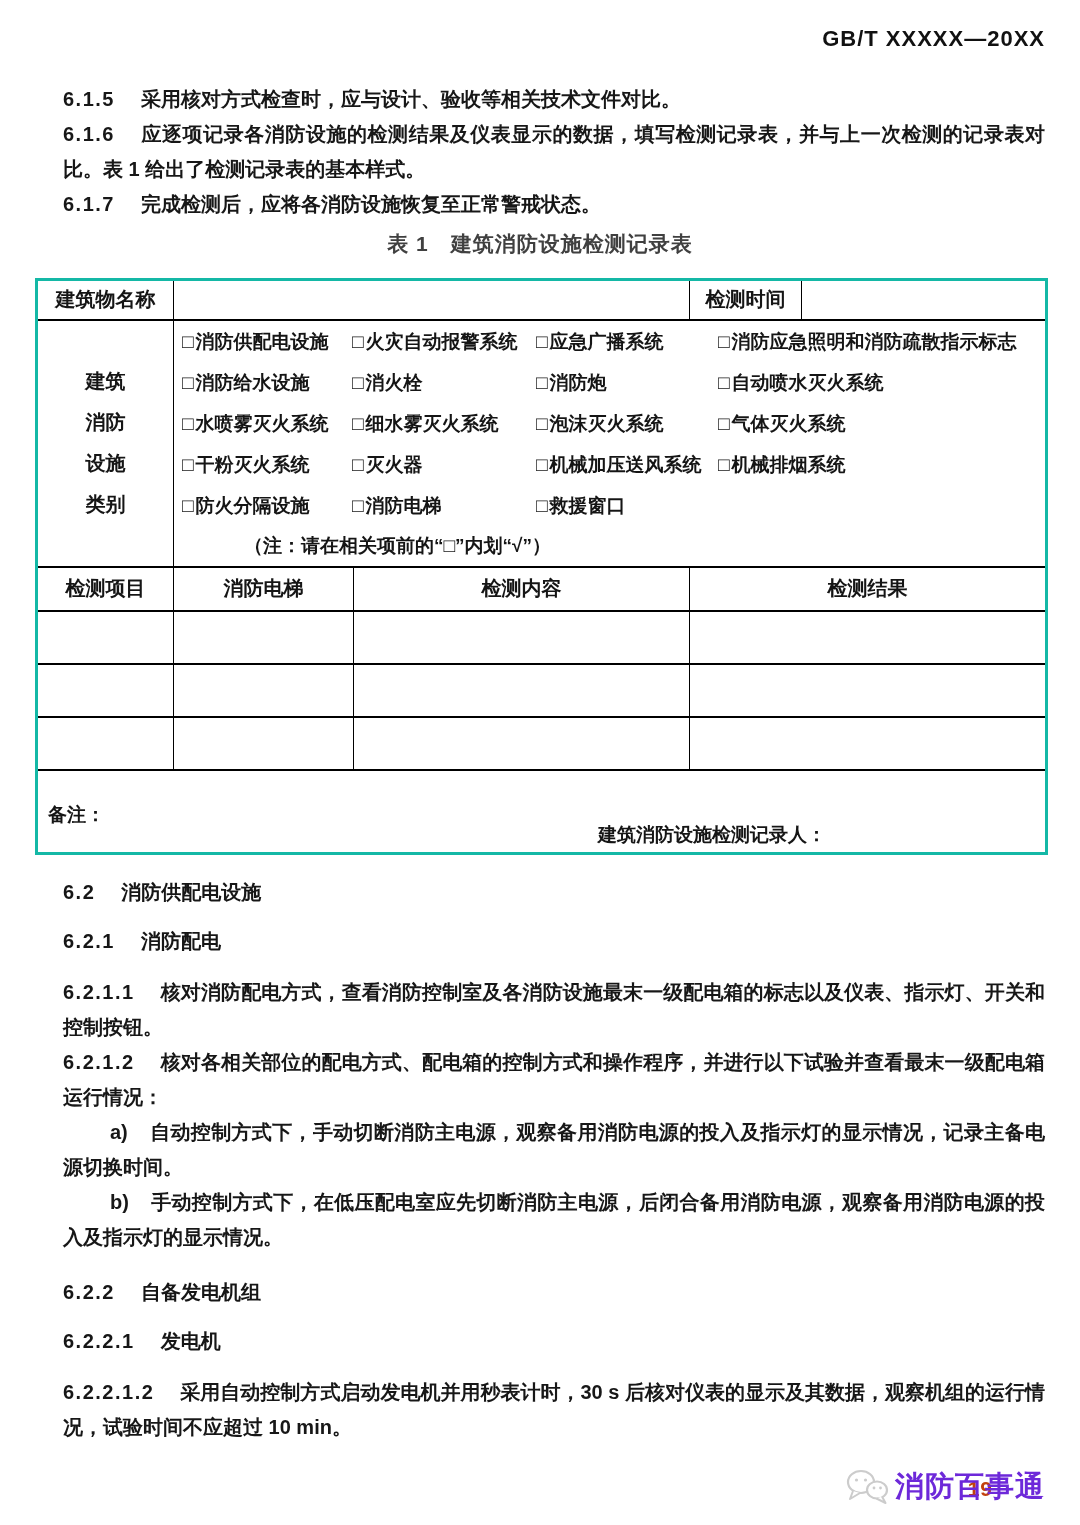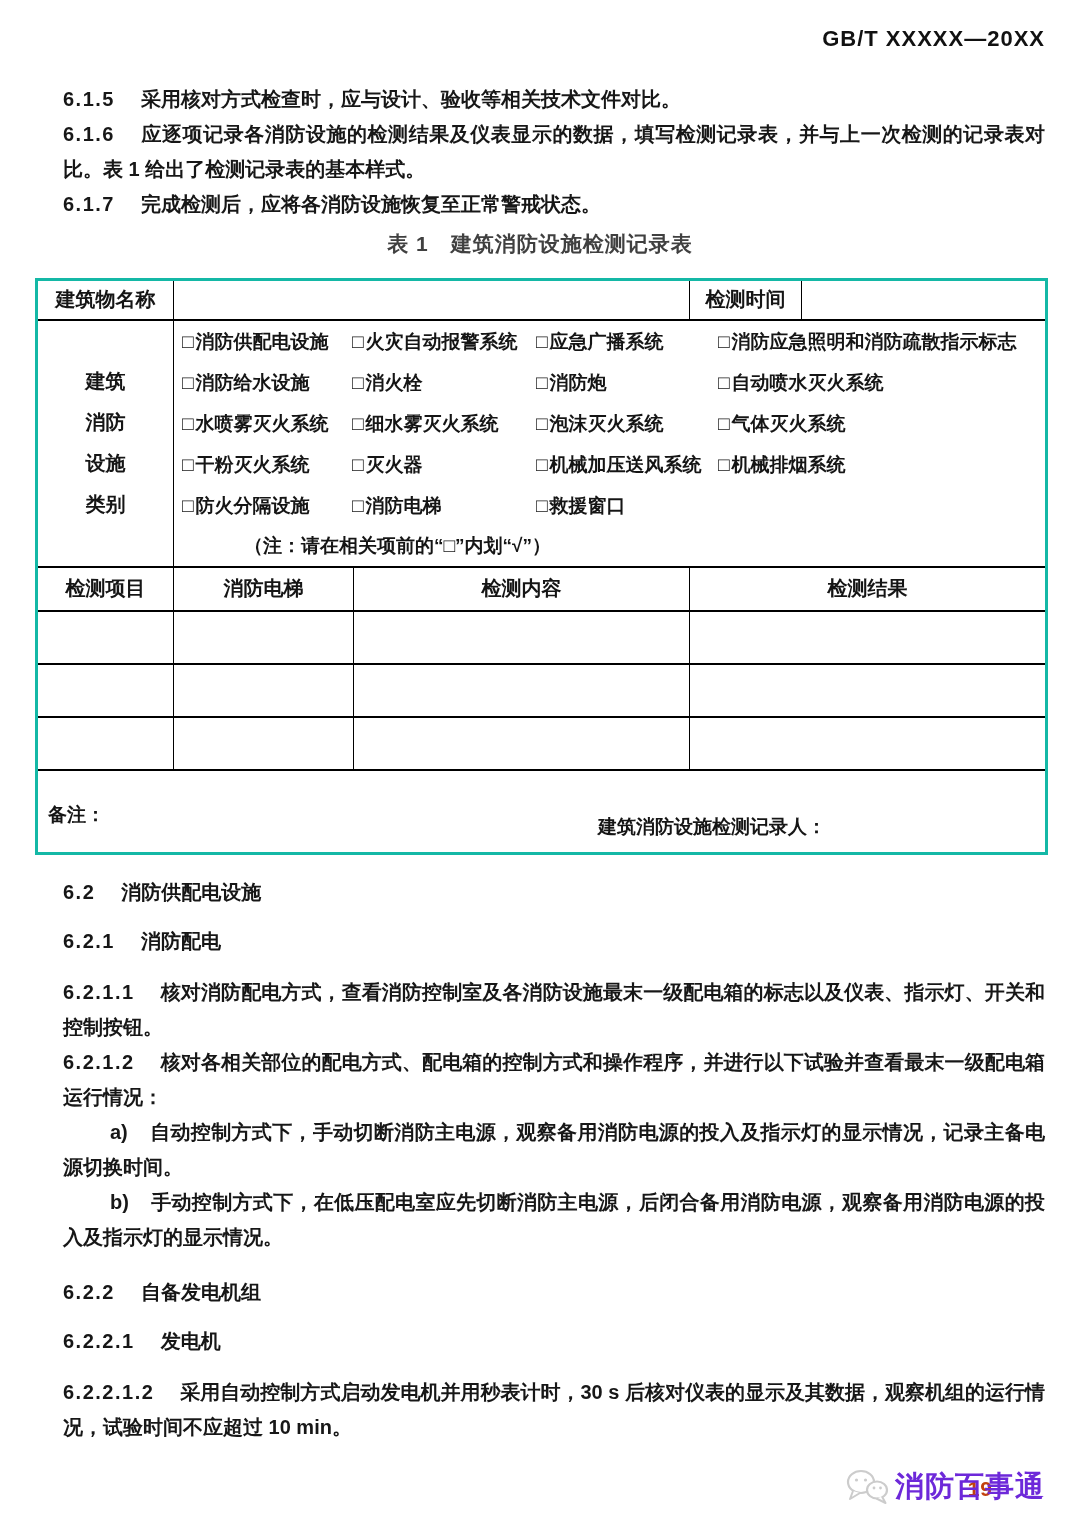--- a/index.html
+++ b/index.html
@@ -59,21 +59,21 @@
     padding-left:8px; line-height:41px; font-weight:600; font-size:19px;
   }
   .cb-item { white-space:nowrap; }
   .cb-box { margin-right:2px; font-size:19px; }
   .cb-note { padding-left:70px; line-height:40px; font-weight:600; font-size:19px; }
   tr.dhead { height:44px; }
   tr.empty { height:53px; }
   tr.remark-row { height:84px; }
   .remark-cell { vertical-align:top; position:relative; }
   .remark-label { font-weight:700; font-size:19px; padding:8px 12px 0 10px; }
-  .recorder { position:absolute; left:560px; bottom:12px; font-weight:700; font-size:19px; }
+  .recorder { position:absolute; left:560px; bottom:4px; font-weight:700; font-size:19px; }
 
   
   .footer { position:absolute; right:35px; bottom:14px; height:48px; width:260px; }
   .pageno {
     position:absolute; right:52px; bottom:10px; z-index:1;
     font-size:21px; font-weight:700; color:#c2410c; letter-spacing:1px;
   }
   .watermark {
     position:absolute; right:0; bottom:4px; z-index:2;
     display:flex; align-items:center; gap:5px;

